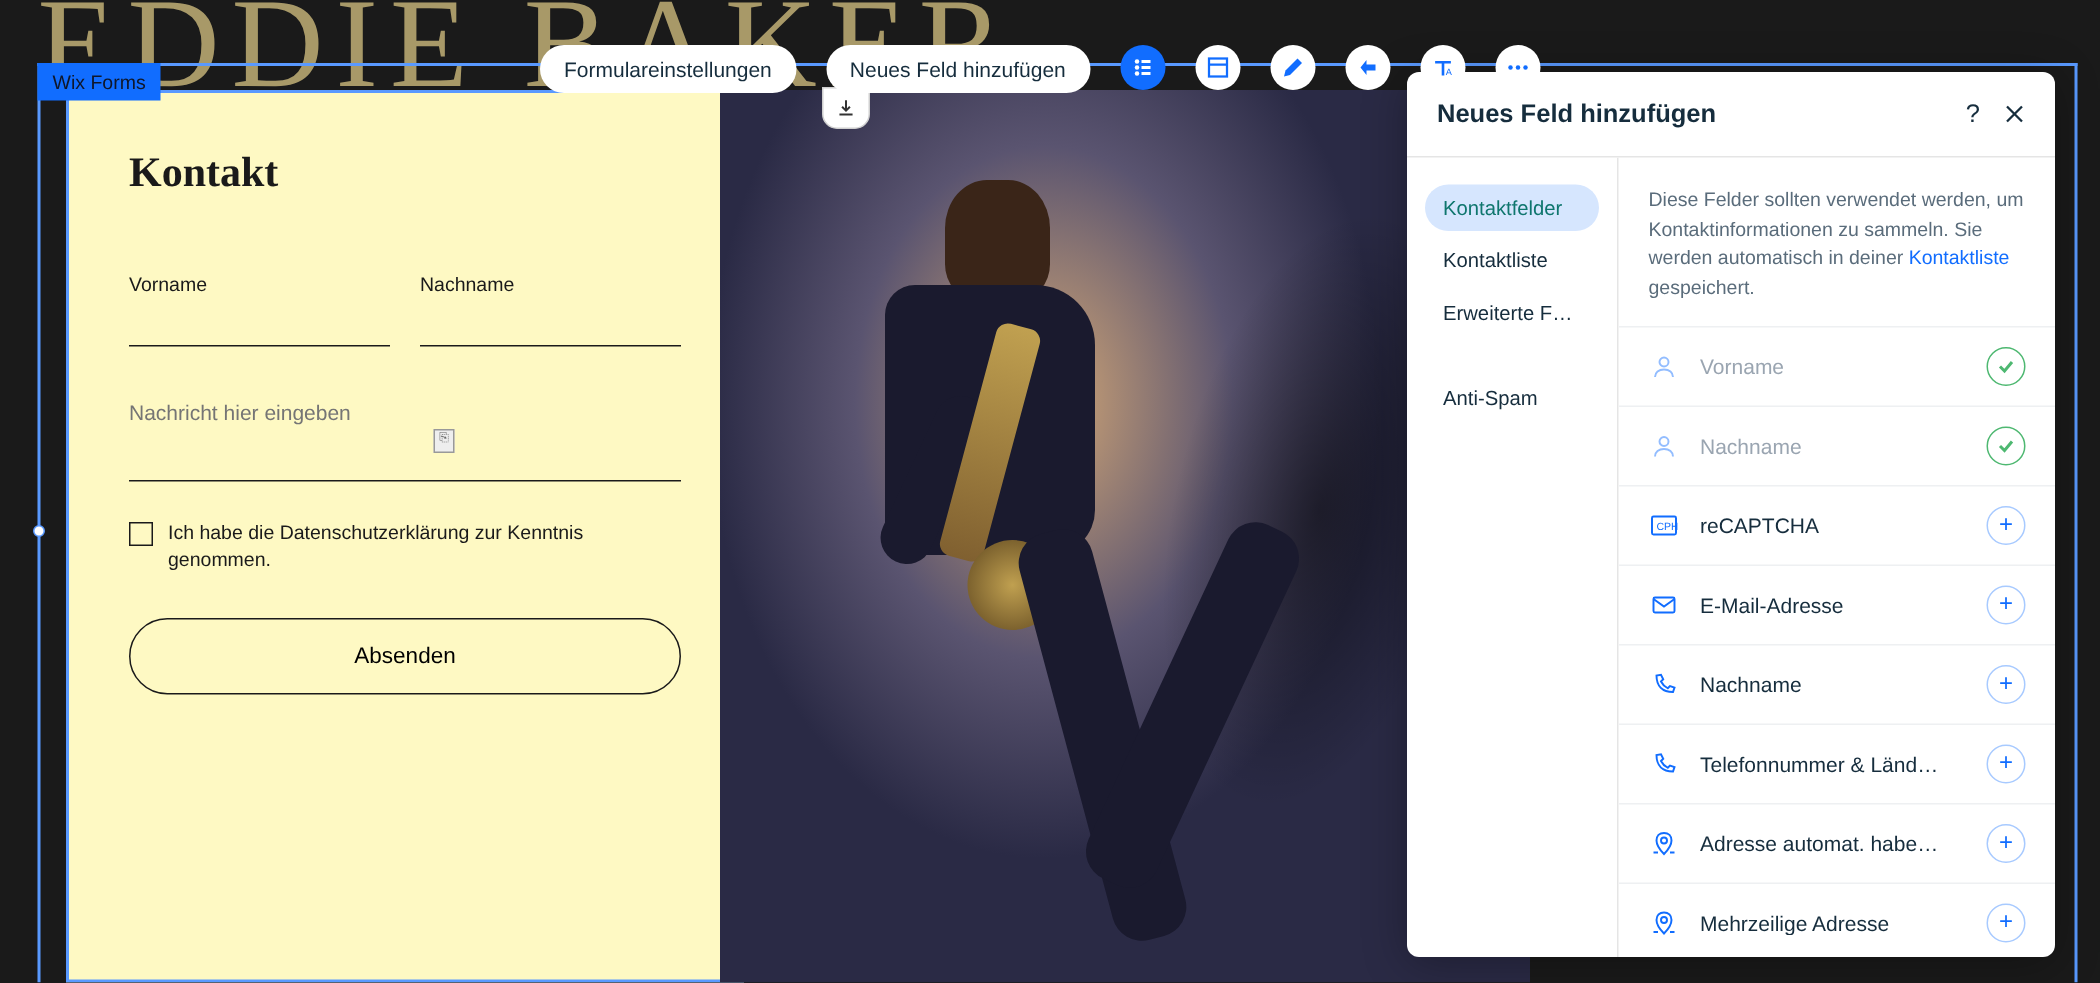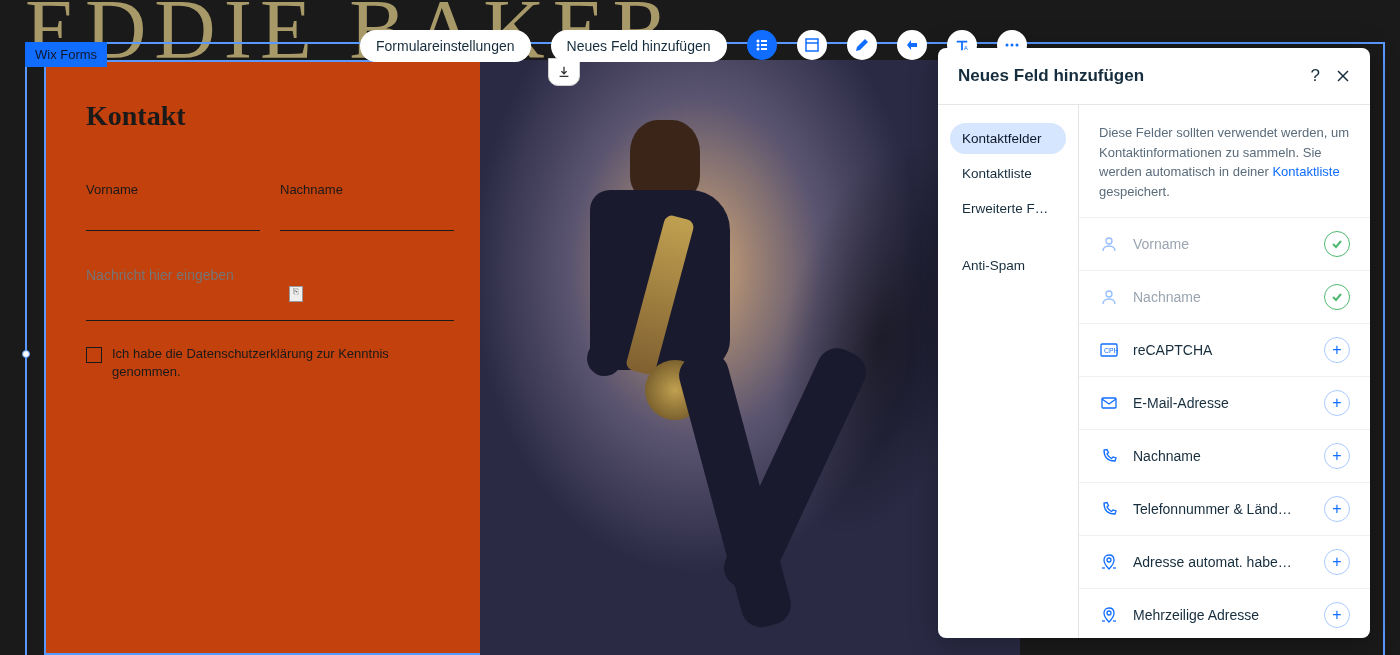--- a/index.html
+++ b/index.html
@@ -5,21 +5,21 @@
 *{box-sizing:border-box;margin:0;padding:0;font-family:-apple-system,BlinkMacSystemFont,"Segoe UI",Helvetica,Arial,sans-serif}
 body{width:1400px;height:655px;overflow:hidden;background:#1a1a1a;position:relative}
 .bg-title{position:absolute;top:-20px;left:25px;font-size:85px;font-weight:300;letter-spacing:8px;color:#a89968;font-family:Georgia,serif}
 .canvas{position:absolute;top:42px;left:25px;right:15px;bottom:0;border:2px solid #5999ff;border-bottom:none}
 .wix-forms-badge{position:absolute;top:42px;left:25px;background:#116dff;color:#0f172a;font-size:13px;padding:5px 10px;z-index:5}
 .toolbar{position:absolute;top:30px;left:360px;display:flex;gap:20px;align-items:flex-start;z-index:6}
 .toolbar-btn-pill{background:#fff;border:none;border-radius:18px;padding:8px 16px;font-size:14px;color:#162d3d;cursor:pointer;white-space:nowrap}
 .toolbar-btn-circle{width:30px;height:30px;border-radius:50%;background:#fff;border:none;cursor:pointer;display:flex;align-items:center;justify-content:center;color:#116dff}
 .toolbar-btn-circle.active{background:#116dff;color:#fff}
 .download-badge{position:absolute;top:58px;left:548px;width:32px;height:28px;background:#fff;border:1px solid #d0d0d0;border-radius:0 0 10px 10px;display:flex;align-items:center;justify-content:center;z-index:4}
-.form-area{position:absolute;top:60px;left:44px;width:452px;height:595px;background:#c2410c;border:2px solid #5999ff;padding:38px 40px}
+.form-area{position:absolute;top:60px;left:44px;width:452px;height:595px;background:#fef9c3;border:2px solid #5999ff;padding:38px 40px}
 .form-title{font-size:28px;font-weight:600;color:#1a1a1a;margin-bottom:50px;font-family:Georgia,serif}
 .form-row{display:flex;gap:20px;margin-bottom:30px}
 .form-field{flex:1}
 .form-label{font-size:13px;color:#1a1a1a;display:block;margin-bottom:6px}
 .form-input{width:100%;border:none;border-bottom:1px solid #1a1a1a;background:transparent;height:28px;font-size:14px}
 .form-textarea{width:100%;border:none;border-bottom:1px solid #1a1a1a;background:transparent;height:60px;resize:none;font-size:14px;font-family:inherit;padding-top:6px}
 .checkbox-row{display:flex;gap:10px;margin:20px 0 30px;align-items:flex-start}
 .checkbox-box{width:16px;height:16px;border:1px solid #1a1a1a;flex-shrink:0;margin-top:2px}
 .checkbox-label{font-size:13px;color:#1a1a1a;line-height:1.4}
 .submit-btn{width:100%;padding:16px;border:1px solid #1a1a1a;border-radius:28px;background:transparent;font-size:15px;cursor:pointer}
@@ -35,21 +35,21 @@
 .sax-legs2{position:absolute;width:50px;height:260px;background:#1a1a2e;left:180px;top:220px;transform:rotate(25deg);border-radius:20px}
 .selection-handle{position:absolute;width:8px;height:8px;background:#fff;border:1px solid #5999ff;border-radius:50%}
 .panel{position:absolute;top:48px;right:30px;width:432px;height:590px;background:#fff;border-radius:8px;box-shadow:0 4px 30px rgba(0,0,0,.3);display:flex;flex-direction:column;overflow:hidden}
 .panel-header{display:flex;align-items:center;justify-content:space-between;padding:18px 20px;border-bottom:1px solid #e5e5e5}
 .panel-title{font-size:17px;font-weight:600;color:#162d3d}
 .panel-header-actions{display:flex;gap:16px;align-items:center}
 .panel-icon-btn{background:none;border:none;cursor:pointer;color:#162d3d;font-size:17px;display:flex;align-items:center}
 .panel-body{display:flex;flex:1;overflow:hidden}
 .category-list{width:140px;padding:18px 12px;display:flex;flex-direction:column;gap:4px}
 .category-item{padding:8px 12px;border-radius:16px;font-size:13.5px;color:#162d3d;cursor:pointer;white-space:nowrap;overflow:hidden;text-overflow:ellipsis}
-.category-item.active{background:#d6e6fe;color:#0f172a}
+.category-item.active{background:#d6e6fe;color:#0f766e}
 .category-gap{height:18px}
 .field-area{flex:1;border-left:1px solid #e5e5e5;display:flex;flex-direction:column;overflow:hidden}
 .field-desc{padding:18px 20px 16px;font-size:13px;color:#5a6c7b;line-height:1.5}
 .field-desc a{color:#116dff;text-decoration:none}
 .field-list{flex:1;overflow-y:auto}
 .field-row{display:flex;align-items:center;padding:13px 20px;border-top:1px solid #eef0f2;gap:14px}
 .field-icon{width:20px;height:20px;display:flex;align-items:center;justify-content:center;color:#116dff;flex-shrink:0}
 .field-label{flex:1;font-size:14px;color:#162d3d;white-space:nowrap;overflow:hidden;text-overflow:ellipsis}
 .field-label.added{color:#9aa5b1}
 .field-action{width:26px;height:26px;border-radius:50%;display:flex;align-items:center;justify-content:center;flex-shrink:0}
@@ -129,20 +129,21 @@
     </div>
   </div>
   <div class="contact-icon-marker">⎘</div>
   <div class="form-field" style="margin-bottom:10px">
     <textarea class="form-textarea" placeholder="Nachricht hier eingeben" style=""></textarea>
   </div>
   <div class="checkbox-row">
     <div class="checkbox-box"></div>
     <div class="checkbox-label">Ich habe die Datenschutzerklärung zur Kenntnis genommen.</div>
   </div>
+  <button class="submit-btn">Absenden</button>
 </div>
 
 <div class="selection-handle" style="top:56px;left:40px"></div>
 <div class="selection-handle" style="top:350px;left:22px"></div>
 
 <div class="photo-area">
   <div class="sax-shadow"></div>
   <div class="sax-figure">
     <div class="sax-head"></div>
     <div class="sax-body">

